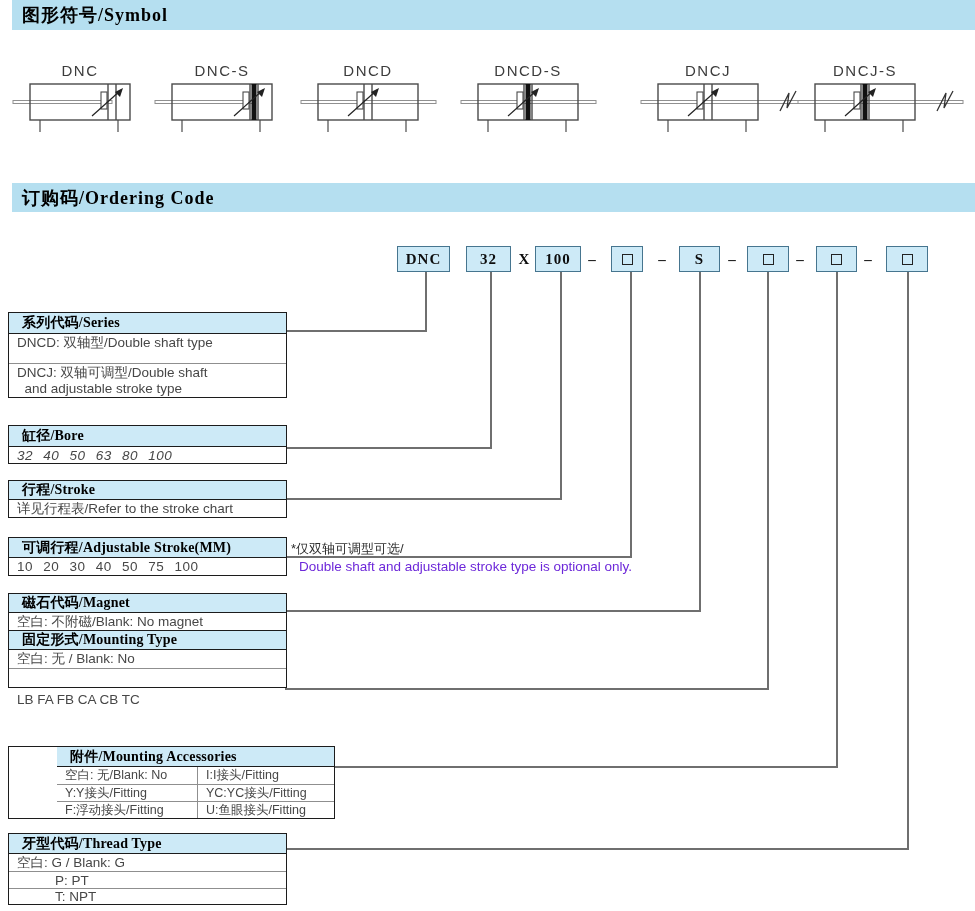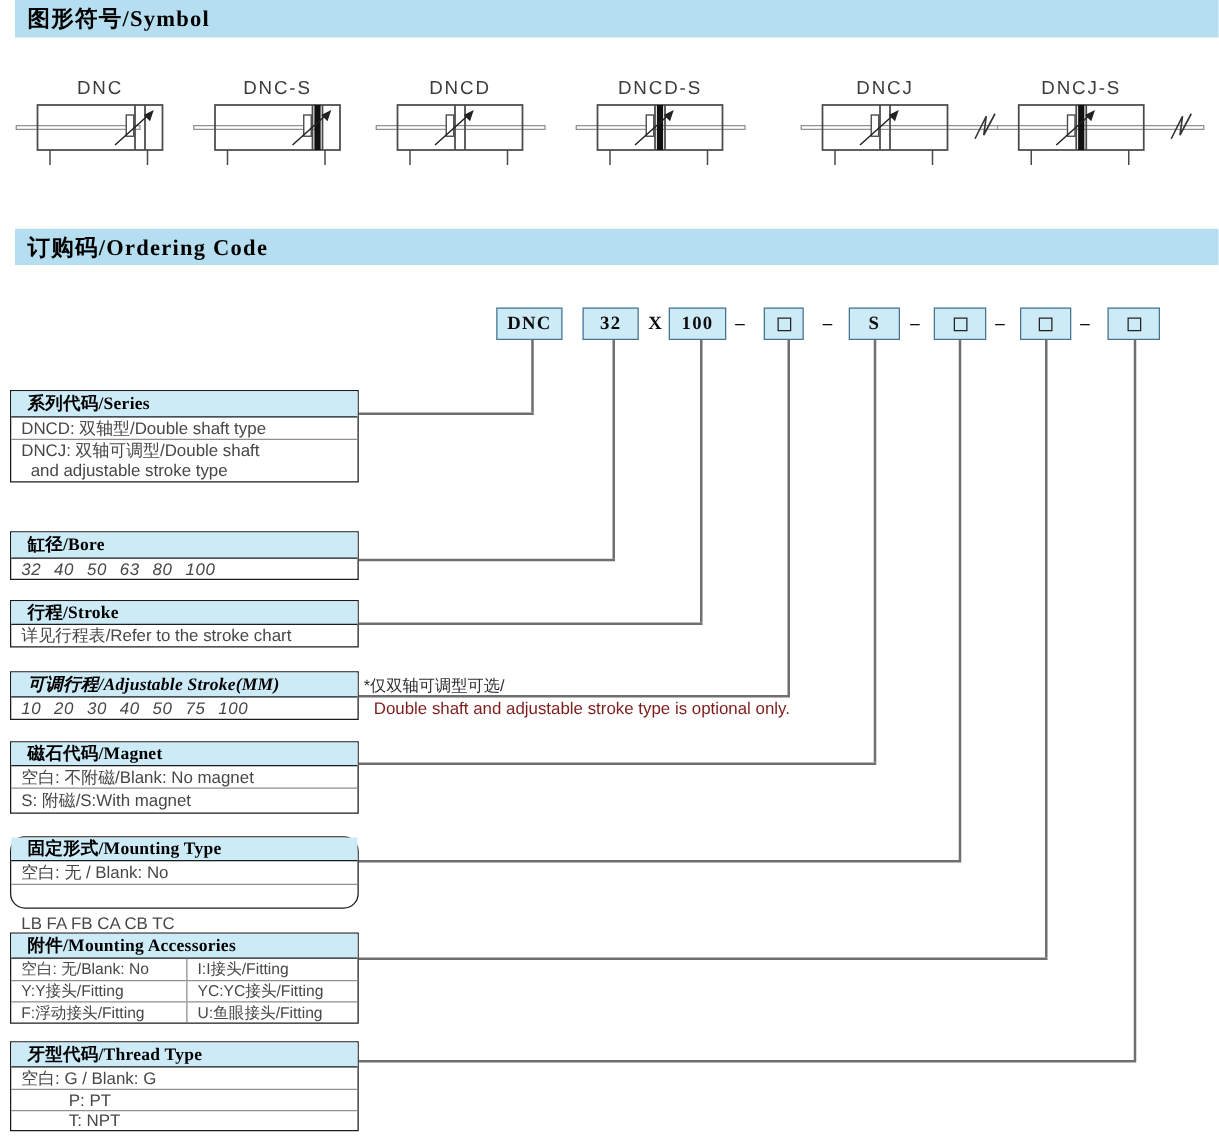--- a/index.html
+++ b/index.html
@@ -186,62 +186,62 @@
       <div class="hline" style="left: 285px; top: 766px; width: 552.5px;"></div>
       <div class="vline" style="left: 907px; top: 272px; height: 576px;"></div>
       <div class="hline" style="left: 285px; top: 848px; width: 623.5px;"></div>
     </div>
   <div id="tables-root">
       <div class="tbl" style="top: 312px;">
         <div class="hd" style="height: 21px;">系列代码/Series</div>
         <div class="rw" style="height: 17px;">
           <div class="cell" style="width: 100%;">DNCD: 双轴型/Double shaft type</div>
         </div>
-        <div class="rw" style="height: 34px;">
+        <div class="rw" style="height: 34px; margin-top: 12px;">
           <div class="cell pre" style="width: 100%;">DNCJ: 双轴可调型/Double shaft
 &nbsp;&nbsp;and adjustable stroke type</div>
         </div>
       </div>
       <div class="tbl" style="top: 425px;">
         <div class="hd" style="height: 21px;">缸径/Bore</div>
         <div class="rw" style="height: 16px;">
           <div class="cell numeric" style="width: 100%; font-style: italic;">32 40 50 63 80 100</div>
         </div>
       </div>
       <div class="tbl" style="top: 480px;">
         <div class="hd" style="height: 19px;">行程/Stroke</div>
         <div class="rw" style="height: 17px;">
           <div class="cell" style="width: 100%;">详见行程表/Refer to the stroke chart</div>
         </div>
       </div>
-      <div class="tbl" style="top: 537px; font-style: italic;">
+      <div class="tbl" style="top: 537px;">
         <div class="hd" style="height: 20px;">可调行程/Adjustable Stroke(MM)</div>
         <div class="rw" style="height: 17px;">
           <div class="cell numeric" style="width: 100%;">10 20 30 40 50 75 100</div>
         </div>
       </div>
       <div class="tbl" style="top: 593px;">
         <div class="hd" style="height: 19px;">磁石代码/Magnet</div>
         <div class="rw" style="height: 17px;">
           <div class="cell" style="width: 100%;">空白: 不附磁/Blank: No magnet</div>
         </div>
         <div class="rw" style="height: 20px;">
           <div class="cell" style="width: 100%;">S: 附磁/S:With magnet</div>
         </div>
       </div>
-      <div class="tbl" style="top: 669px; border-radius: 12px;">
+      <div class="tbl" style="top: 630px;">
         <div class="hd" style="height: 19px;">固定形式/Mounting Type</div>
         <div class="rw" style="height: 18px;">
           <div class="cell" style="width: 100%;">空白: 无 / Blank: No</div>
         </div>
         <div class="rw" style="height: 19px;">
           <div class="cell" style="width: 100%; margin-top: 43px;">LB FA FB CA CB TC</div>
         </div>
       </div>
-      <div class="tbl" style="top: 746px;">
+      <div class="tbl" style="top: 746px; padding-left: 48px;">
         <div class="hd" style="height: 20px;">附件/Mounting Accessories</div>
         <div class="rw" style="height: 17px;">
           <div class="cell" style="width: 140px; font-size: 12.5px;">空白: 无/Blank: No</div>
           <div class="cell" style="width: 135px; font-size: 12.5px;">I:I接头/Fitting</div>
         </div>
         <div class="rw" style="height: 17px;">
           <div class="cell" style="width: 140px; font-size: 12.5px;">Y:Y接头/Fitting</div>
           <div class="cell" style="width: 135px; font-size: 12.5px;">YC:YC接头/Fitting</div>
         </div>
         <div class="rw" style="height: 17px;">
@@ -257,14 +257,14 @@
         <div class="rw" style="height: 17px;">
           <div class="cell" style="width: 100%; padding-left: 46px;">P: PT</div>
         </div>
         <div class="rw" style="height: 16px;">
           <div class="cell" style="width: 100%; padding-left: 46px;">T: NPT</div>
         </div>
       </div>
     </div>
 
   <div class="note" style="left:291px;top:540px;">*仅双轴可调型可选/</div>
-  <div class="note" style="left:299px;top:559px;color:#7f1d1d;font-size:13.5px;">Double shaft  and adjustable stroke type is optional only.</div>
+  <div class="note" style="left:299px;top:559px;color:#6d28d9;font-size:13.5px;">Double shaft  and adjustable stroke type is optional only.</div>
 </div>
 
 </body></html>

